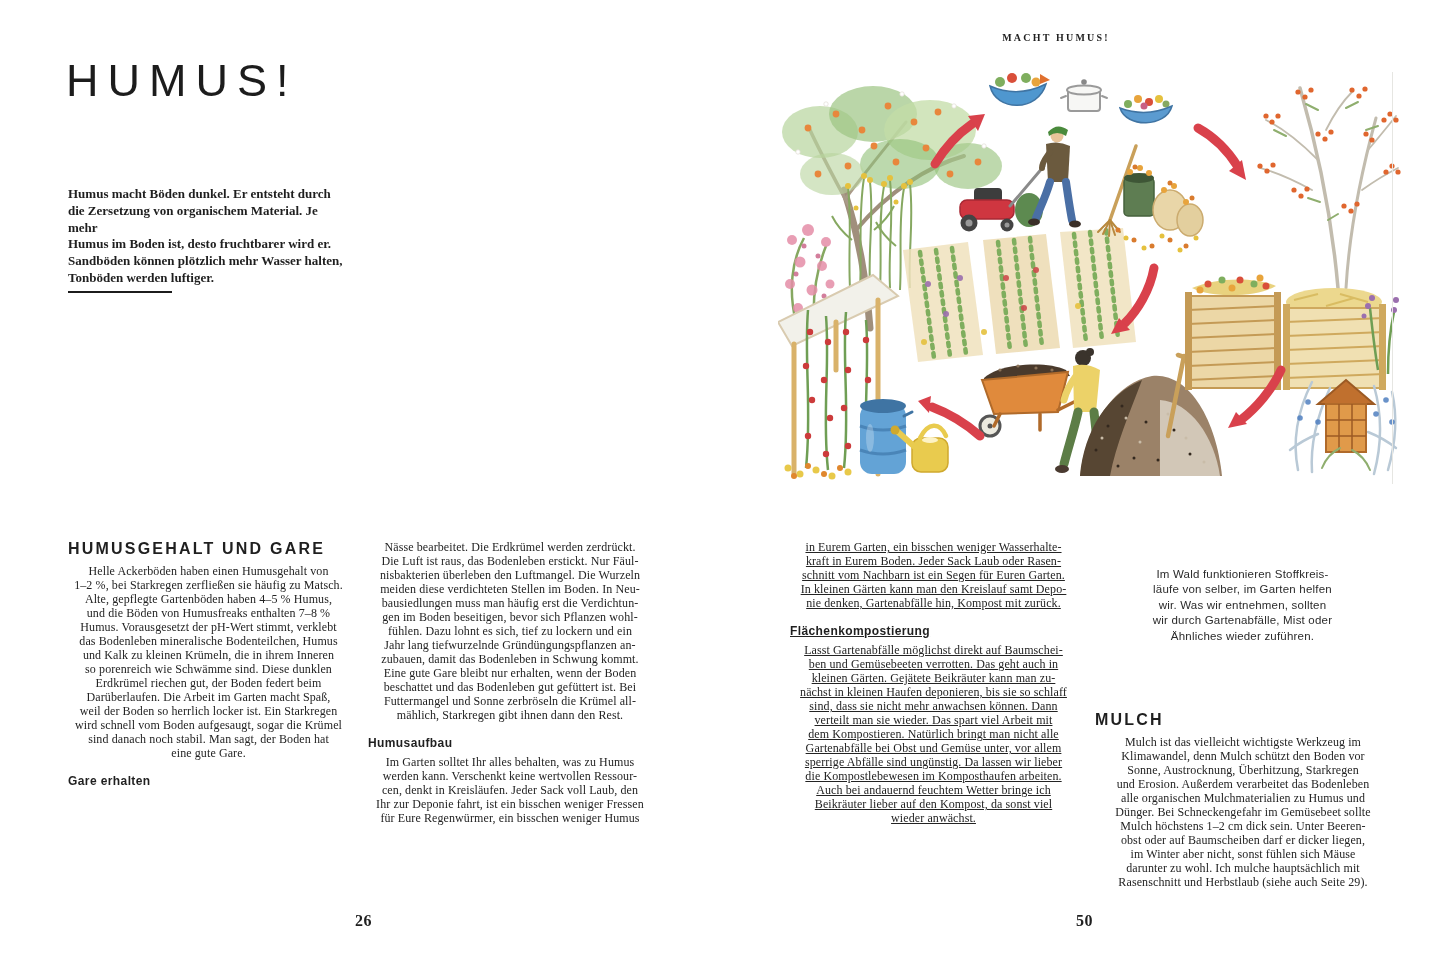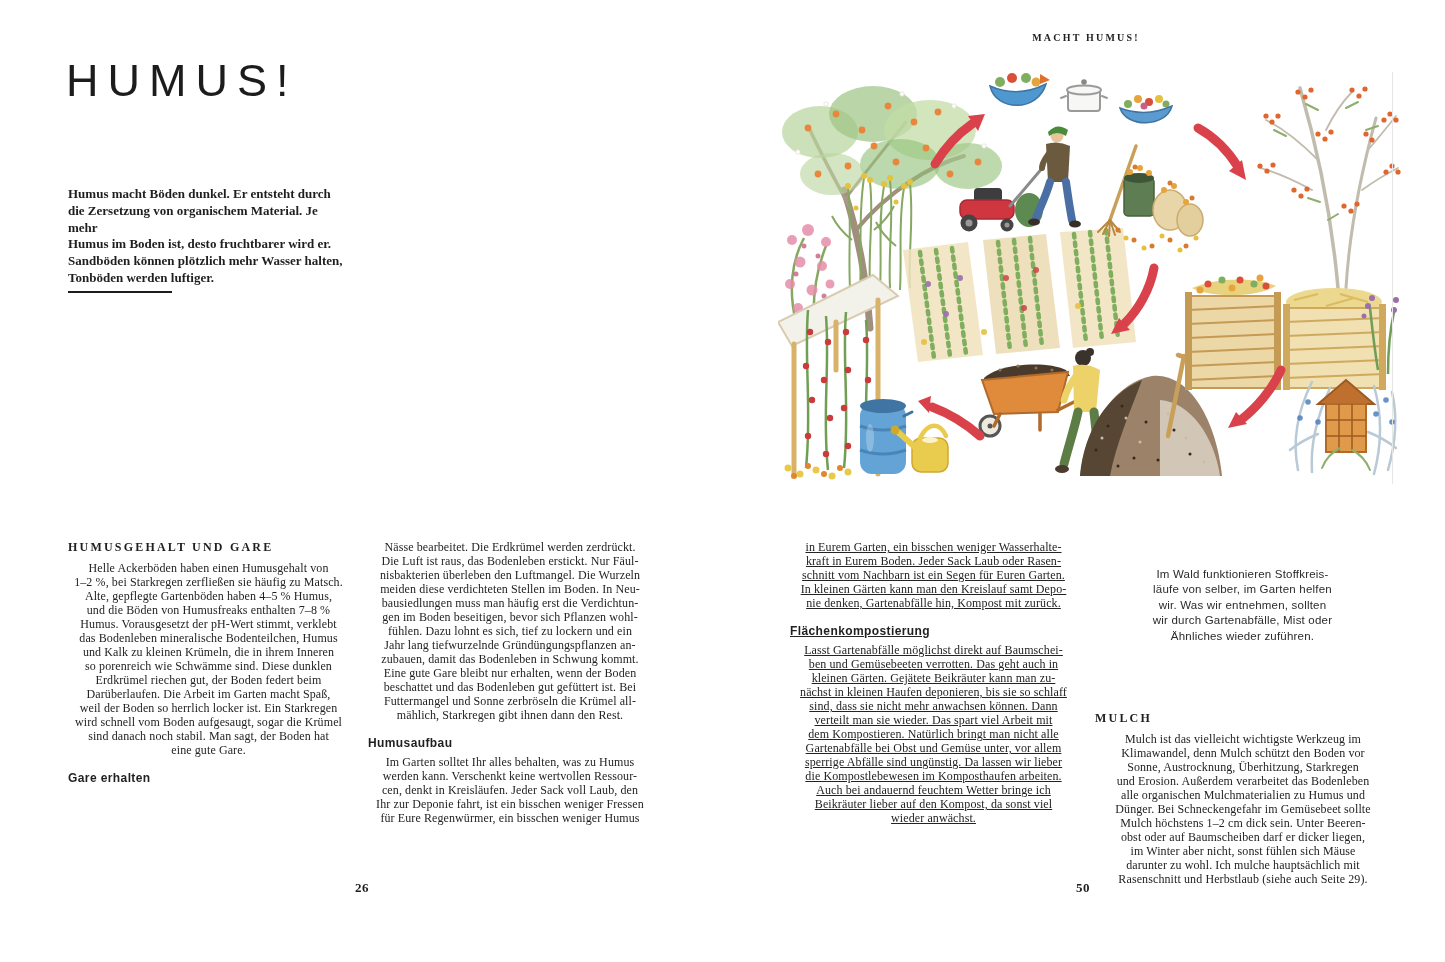--- a/index.html
+++ b/index.html
@@ -22,33 +22,33 @@
   
   .col{position:absolute;top:540px;}
   .col-1{left:68px;width:281px;}
   .col-2{left:368px;width:284px;}
   .col-3{left:790px;width:287px;text-decoration:underline;}
   .col4-caption{position:absolute;left:1100px;top:543px;width:285px;text-align:center;
     font-family:"Liberation Sans",sans-serif;font-size:11.5px;line-height:15.4px;
     color:#2b2b2b;white-space:pre-line;letter-spacing:0.2px;margin-top:24px;}
   .col-4{left:1095px;top:711px;width:296px;}
 
-  .caps-head{font-family:Liberation Serif, serif;font-size:12px;font-weight:700;
+  .caps-head{font-family:Liberation Sans, sans-serif;font-size:16px;font-weight:700;
     letter-spacing:2.2px;color:#1f1f1f;margin:0 0 6px 0;}
   .sub-head{font-family:"Liberation Sans",sans-serif;font-size:12px;font-weight:700;
     letter-spacing:0.4px;color:#1f1f1f;margin:14px 0 5px 0;}
   .body-text{font-size:12px;line-height:14px;letter-spacing:0.1px;
     white-space:pre-line;color:var(--body-text);text-align:center;}
 
   
-  .running-head{position:absolute;left:986px;top:32px;width:200px;text-align:center;
+  .running-head{position:absolute;left:956px;top:32px;width:200px;text-align:center;
     font-family:"Liberation Serif",serif;font-weight:700;font-size:10px;
     letter-spacing:2.2px;color:#1f1f1f;}
-  .folio{position:absolute;top:880px;font-family:"Liberation Serif",serif;
-    font-weight:700;font-size:13px;color:#1f1f1f;letter-spacing:0.5px;}
+  .folio{position:absolute;top:912px;font-family:"Liberation Serif",serif;
+    font-weight:700;font-size:16px;color:#1f1f1f;letter-spacing:0.5px;}
   .folio-left{left:355px;}
   .folio-right{left:1076px;}
 
   
   .illustration{position:absolute;left:778px;top:70px;width:624px;height:418px;}
   .illustration svg{width:100%;height:100%;display:block;}
   .arrow-stroke{fill:none;stroke:var(--accent-red);stroke-width:9;stroke-linecap:round;}
   .arrow-head{fill:var(--accent-red);}
   .page-edge{position:absolute;left:1392px;top:72px;width:1px;height:412px;background:#e6e6e2;}
 </style>

